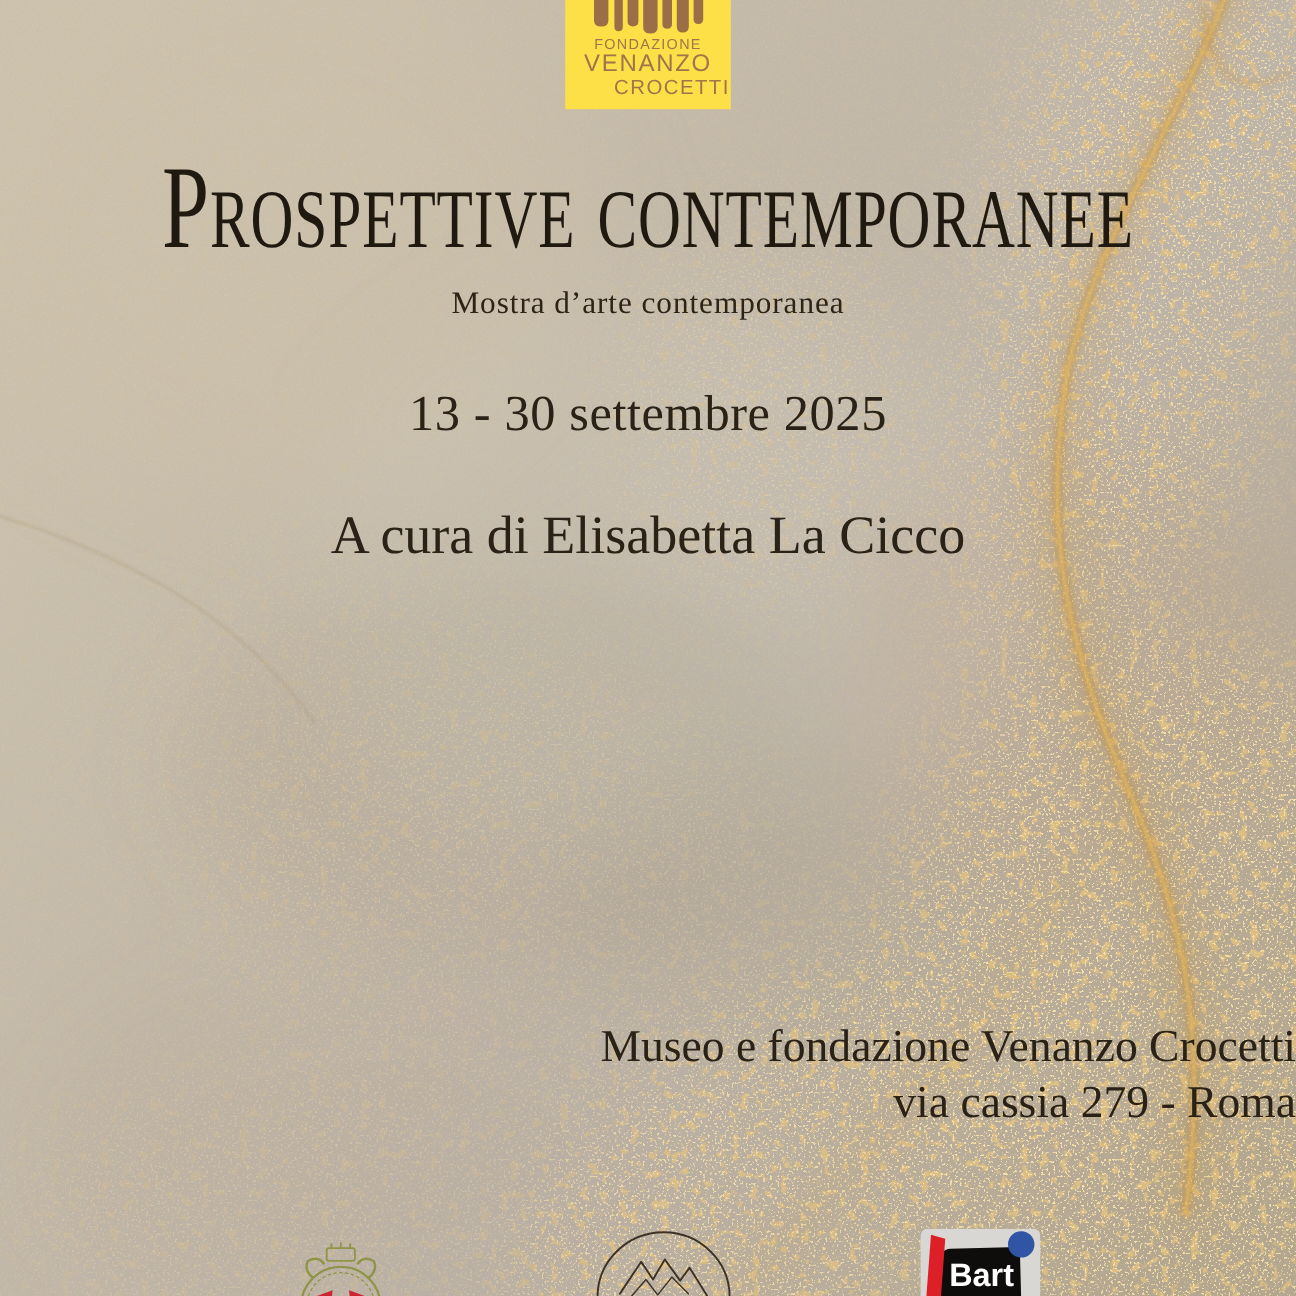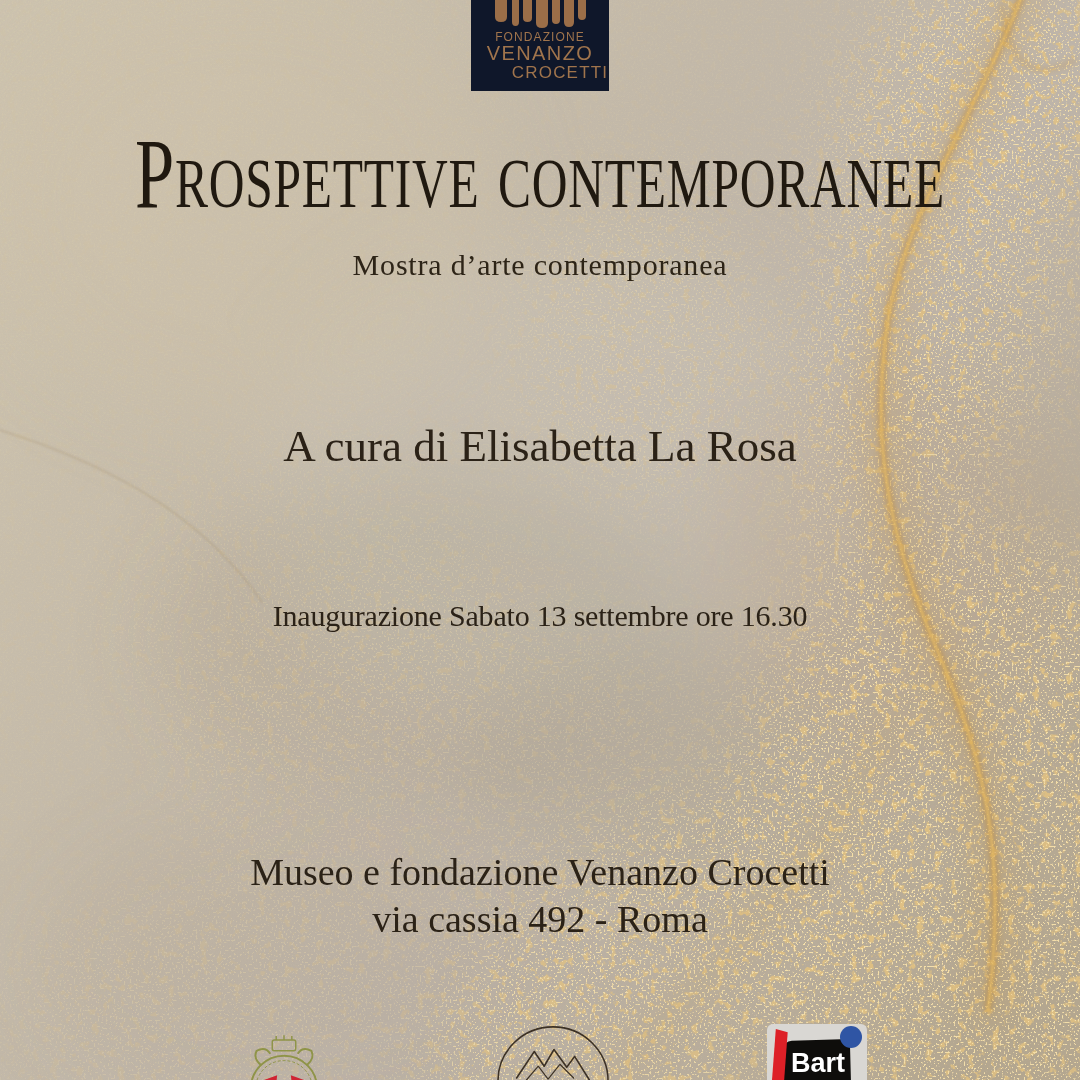--- a/index.html
+++ b/index.html
@@ -21,30 +21,30 @@
     top:118px;
     font-size:94px;
     line-height:110px;
     font-variant:small-caps;
     letter-spacing:1px;
     white-space:nowrap;
     color:#201910;
     transform:scale(0.75,1.05);
     transform-origin:50% 50%;
   }
-  .subtitle{top:238px;font-size:30px;line-height:30px;letter-spacing:0.8px;color:#2d2417;margin-top:12px;}
+  .subtitle{top:238px;font-size:26px;line-height:30px;letter-spacing:0.8px;color:#2d2417;}
   .dates{top:317px;font-size:42px;line-height:56px;letter-spacing:0.5px;}
   .curator{top:416px;font-size:45px;line-height:60px;}
   .event{top:595px;font-size:30px;line-height:41px;letter-spacing:-0.2px;}
-  .venue{top:849px;font-size:38px;line-height:47px;}
+  .venue{top:849px;font-size:38px;line-height:47px;text-align:right;}
   .logo-box{
     position:absolute;
     left:471px;top:0;
     width:138px;height:91px;
-    background:#0f172a;
+    background:#fde047;
     display:flex;flex-direction:column;align-items:center;
     font-family:"Liberation Sans",sans-serif;
     color:#a0744c;
   }
   .logo-figs{display:block;margin-top:0;}
   .logo-l1{font-size:12px;line-height:13px;letter-spacing:1.1px;margin-top:1px;}
   .logo-l2{font-size:20px;line-height:19px;letter-spacing:1.4px;}
   .logo-l3{font-size:17px;line-height:19px;letter-spacing:1.2px;margin-left:40px;}
   .partner{position:absolute;}
   .p-emblem{left:240px;top:1026px;}
@@ -144,27 +144,27 @@
         <path d="M86,-2 h8 v18 q0,4 -4,4 q-4,0 -4,-4 Z"></path>
       </g>
     </svg>
     <div class="logo-l1">FONDAZIONE</div>
     <div class="logo-l2">VENANZO</div>
     <div class="logo-l3">CROCETTI</div>
   </div>
 
   <div class="txt title">Prospettive contemporanee</div>
   <div class="txt subtitle">Mostra d’arte contemporanea</div>
-  <div class="txt curator">A cura di Elisabetta La Rosa</div>
+  <div class="txt dates">13 - 30 settembre 2025</div>
+  <div class="txt curator">A cura di Elisabetta La Cicco</div>
   <div class="txt event">
-    <div>Inaugurazione Sabato 13 settembre ore 16.30</div>
   </div>
   <div class="txt venue">
     <div>Museo e fondazione Venanzo Crocetti</div>
-    <div>via cassia 492 - Roma</div>
+    <div>via cassia 279 - Roma</div>
   </div>
 
   <svg class="partner p-emblem" viewBox="0 0 90 120" width="88" height="118" aria-hidden="true">
     <g fill="none" stroke="#8f9448" stroke-width="2">
       <circle cx="45" cy="64" r="34"></circle>
       <circle cx="45" cy="64" r="29" stroke-width="1" stroke-dasharray="3 2"></circle>
       <path d="M22,40 q-9,-7 -5,-15 q9,-5 14,3"></path>
       <path d="M68,40 q9,-7 5,-15 q-9,-5 -14,3"></path>
       <rect x="33" y="14" width="24" height="11" rx="2" stroke-width="1.5"></rect>
       <path d="M37,14 v-4 m8,4 v-5 m8,5 v-4" stroke-width="1.5"></path>

